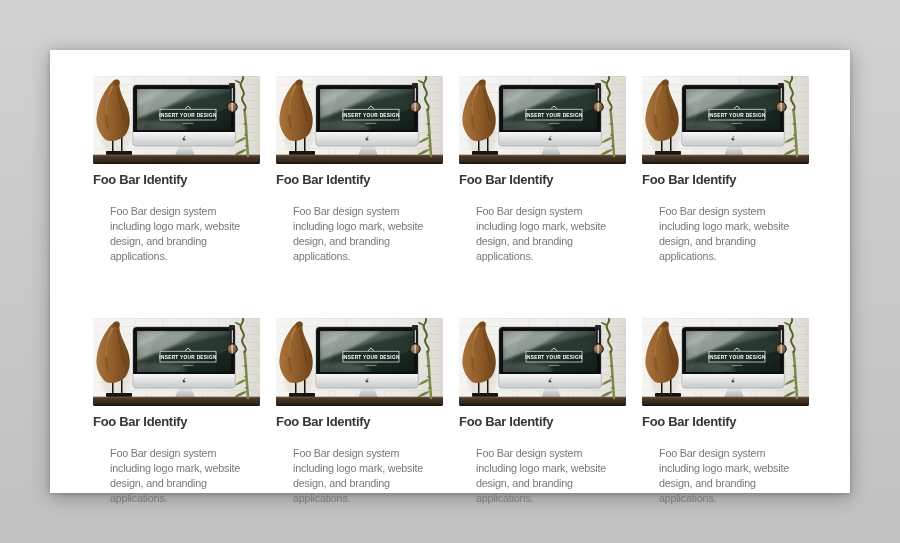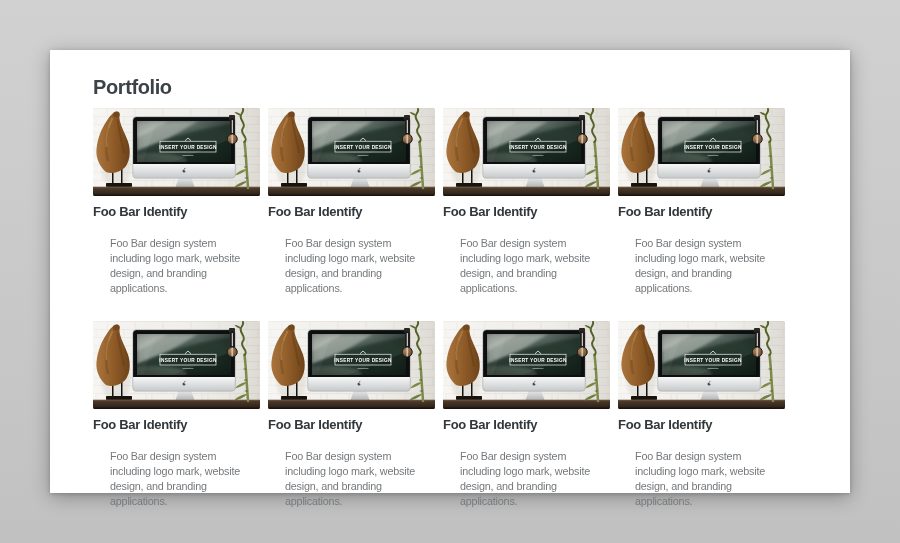--- a/index.html
+++ b/index.html
@@ -25,21 +25,20 @@
     line-height: 23px;
     font-weight: bold;
     letter-spacing: -0.4px;
     color: #3c4348;
   }
   .grid {
     display: grid;
     grid-template-columns: repeat(4, 167px);
     column-gap: 16px;
     row-gap: 37px;
-    gap: 8px;
   }
   .item { width: 167px; cursor: pointer; }
   .thumb {
     width: 167px; height: 88px;
     border-radius: 2px;
     overflow: hidden;
     display: block;
     background: #efeeea;
   }
   .thumb svg { display: block; width: 167px; height: 88px; }
@@ -56,21 +55,20 @@
     font-size: 10.8px;
     letter-spacing: -0.2px;
     line-height: 15px;
     color: #75797c;
   }
 </style>
 </head>
 <body>
 
 <div class="card">
-  <h1 class="page-title">Portfolio</h1>
   <div class="grid">
   <div class="item">
     <a class="thumb">
       <svg viewBox="0 0 334 176" xmlns="http://www.w3.org/2000/svg">
         <defs>
           <pattern id="pt-brick" width="56" height="32" patternUnits="userSpaceOnUse">
             <rect width="56" height="32" fill="#f1f0ec"></rect>
             <path d="M0 1 H56 M0 17 H56" stroke="#e4e1da" stroke-width="1.6"></path>
             <path d="M28 1 V17 M6 17 V33 M50 17 V33" stroke="#e4e1da" stroke-width="1.6"></path>
           </pattern>

